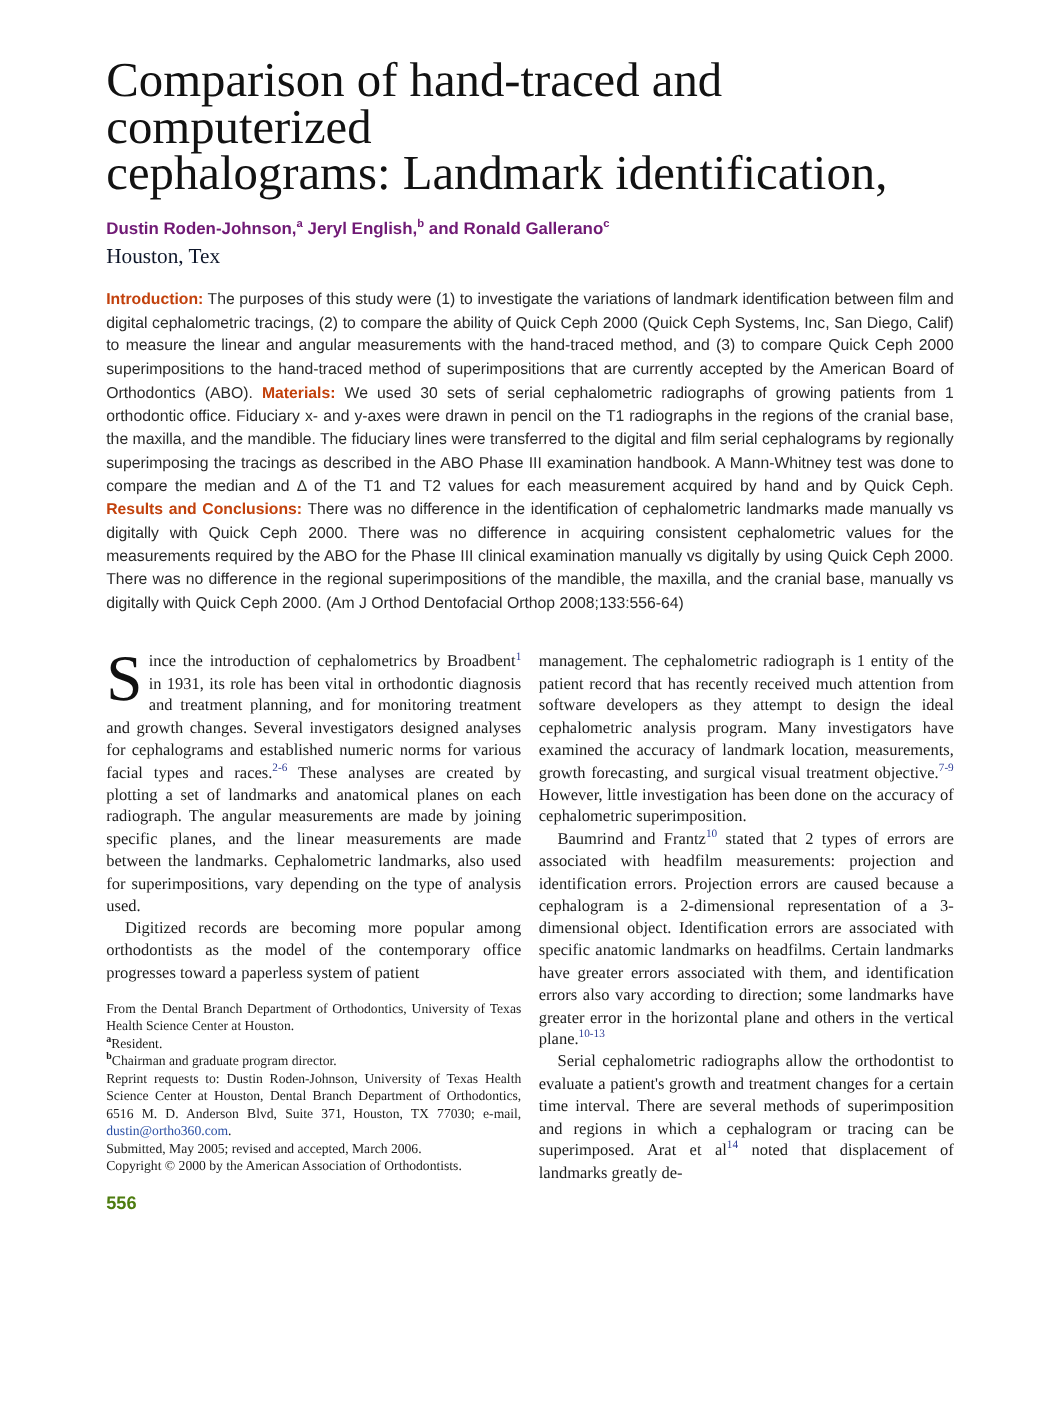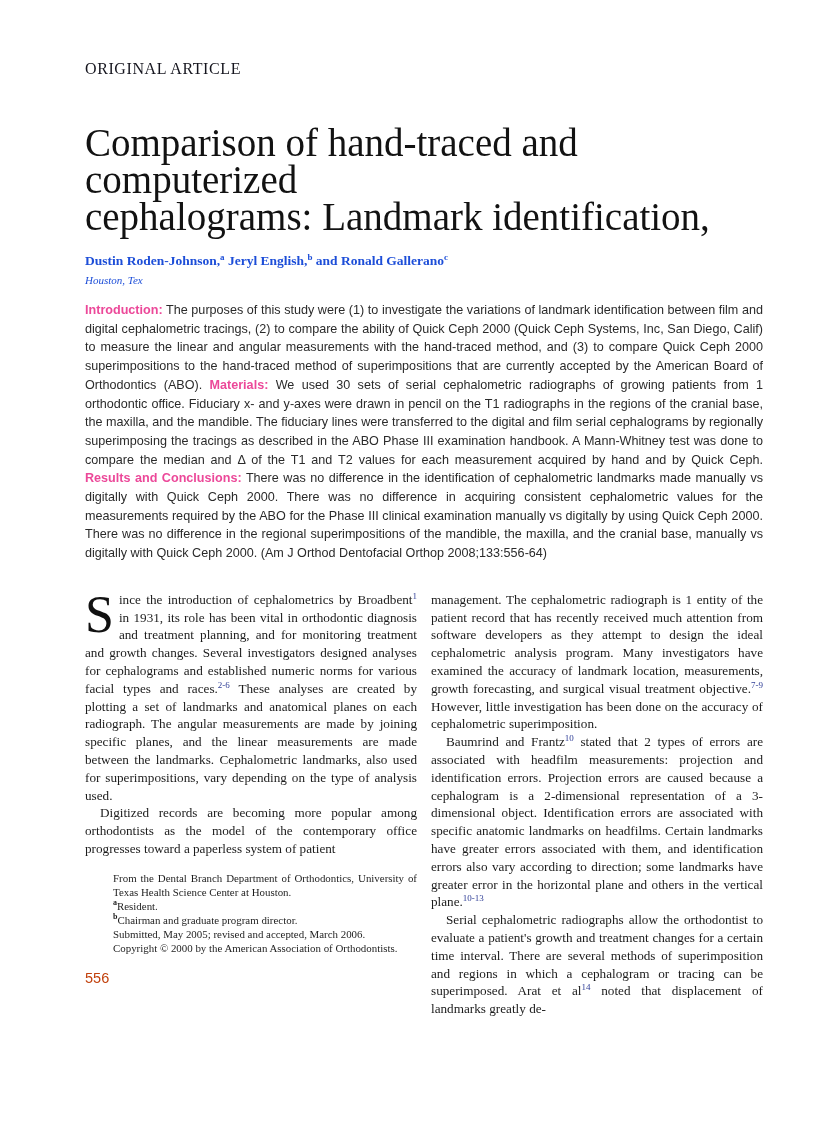--- a/index.html
+++ b/index.html
@@ -13,67 +13,66 @@
     margin-top:60px;
     font-family:"Liberation Serif", serif;
     font-size:16px; letter-spacing:0.6px; color:#15151e;
   }
   .title {
     margin:46px 0 0 0; font-family:"Liberation Serif", serif;
     font-weight:400; font-size:39px; line-height:37px; color:#121212;
   }
   .title span { display:block; }
   .authors {
-    margin-top:18px; font-family:Liberation Serif, serif;
-    font-weight:700; font-size:13.5px; color:#1d4ed8;
+    margin-top:18px; font-family:Liberation Sans, sans-serif;
+    font-weight:700; font-size:13.5px; color:#701a75;
   }
   .authors sup { font-size:9px; line-height:0; }
   .affiliation {
     margin-top:5px; font-family:"Liberation Serif", serif;
-    font-style:italic; font-size:11px; color:#1d4ed8;
+    font-size:17px; color:#0f172a;
   }
   .abstract {
     margin-top:15px; font-family:"Liberation Sans", sans-serif;
     font-size:12.6px; line-height:18.7px; text-align:justify; color:#2a2a2a;
   }
-  .abstract b { color:#ec4899; }
+  .abstract b { color:#c2410c; }
 
   .columns { display:flex; gap:14px; margin-top:28px; }
   .col {
     width:332px; font-family:"Liberation Serif", serif;
     font-size:13.2px; line-height:17.8px; text-align:justify; color:#1b1b1b;
   }
   .col p { margin:0; }
   p.indent { text-indent:15px; }
   .dropcap {
     float:left; font-family:"Liberation Serif", serif;
     font-size:52px; line-height:42px; margin:3px 5px 0 0; color:#111;
   }
   sup.cite { color:#2e3d96; font-size:9px; line-height:0; }
   sup.fn { color:#1b1b1b; font-weight:700; font-size:8px; line-height:0; }
 
   .footnotes {
     margin-top:13px; font-family:"Liberation Serif", serif;
-    font-size:10.9px; line-height:14px; text-align:justify; color:#1d1d1d;margin-left:28px;
+    font-size:10.9px; line-height:14px; text-align:justify; color:#1d1d1d;
   }
   .footnotes p { margin:0; }
   a.email { color:#2b50a5; text-decoration:none; cursor:pointer; }
 
   .page-number {
     margin-top:15px; font-family:"Liberation Sans", sans-serif;
-    font-weight:400; font-size:14.5px; color:#c2410c;
+    font-weight:700; font-size:14.5px; color:#4d7c0f;
   }
 </style>
 </head>
 <body>
 
 <div class="page">
   <div class="content">
 
-    <div class="section-label">ORIGINAL ARTICLE</div>
 
     <h1 class="title">
         <span>Comparison of hand-traced and computerized</span>
         <span>cephalograms: Landmark identification,</span>
       </h1>
 
     <div class="authors"><span>Dustin Roden-Johnson,</span><sup>a</sup><span> Jeryl English,</span><sup>b</sup><span> and Ronald Gallerano</span><sup>c</sup></div>
 
     <div class="affiliation">Houston, Tex</div>
 
@@ -82,20 +81,21 @@
     <div class="columns">
       <div class="col">
         <div>
             <p><span class="dropcap">S</span>ince the introduction of cephalometrics by Broadbent<sup class="cite">1</sup> in 1931, its role has been vital in orthodontic diagnosis and treatment planning, and for monitoring treatment and growth changes. Several investigators designed analyses for cephalograms and established numeric norms for various facial types and races.<sup class="cite">2-6</sup> These analyses are created by plotting a set of landmarks and anatomical planes on each radiograph. The angular measurements are made by joining specific planes, and the linear measurements are made between the landmarks. Cephalometric landmarks, also used for superimpositions, vary depending on the type of analysis used.</p>
             <p class="indent">Digitized records are becoming more popular among orthodontists as the model of the contemporary office progresses toward a paperless system of patient</p>
           </div>
         <div class="footnotes">
             <p>From the Dental Branch Department of Orthodontics, University of Texas Health Science Center at Houston.</p>
             <p><sup class="fn">a</sup>Resident.</p>
             <p><sup class="fn">b</sup>Chairman and graduate program director.</p>
+            <p>Reprint requests to: Dustin Roden-Johnson, University of Texas Health Science Center at Houston, Dental Branch Department of Orthodontics, 6516 M. D. Anderson Blvd, Suite 371, Houston, TX 77030; e-mail, <a class="email" href="#">dustin@ortho360.com</a>.</p>
             <p>Submitted, May 2005; revised and accepted, March 2006.</p>
             <p>Copyright © 2000 by the American Association of Orthodontists.</p>
           </div>
         <div class="page-number">556</div>
       </div>
       <div class="col">
           <p>management. The cephalometric radiograph is 1 entity of the patient record that has recently received much attention from software developers as they attempt to design the ideal cephalometric analysis program. Many investigators have examined the accuracy of landmark location, measurements, growth forecasting, and surgical visual treatment objective.<sup class="cite">7-9</sup> However, little investigation has been done on the accuracy of cephalometric superimposition.</p>
           <p class="indent">Baumrind and Frantz<sup class="cite">10</sup> stated that 2 types of errors are associated with headfilm measurements: projection and identification errors. Projection errors are caused because a cephalogram is a 2-dimensional representation of a 3-dimensional object. Identification errors are associated with specific anatomic landmarks on headfilms. Certain landmarks have greater errors associated with them, and identification errors also vary according to direction; some landmarks have greater error in the horizontal plane and others in the vertical plane.<sup class="cite">10-13</sup></p>
           <p class="indent">Serial cephalometric radiographs allow the orthodontist to evaluate a patient's growth and treatment changes for a certain time interval. There are several methods of superimposition and regions in which a cephalogram or tracing can be superimposed. Arat et al<sup class="cite">14</sup> noted that displacement of landmarks greatly de-</p>
         </div>

